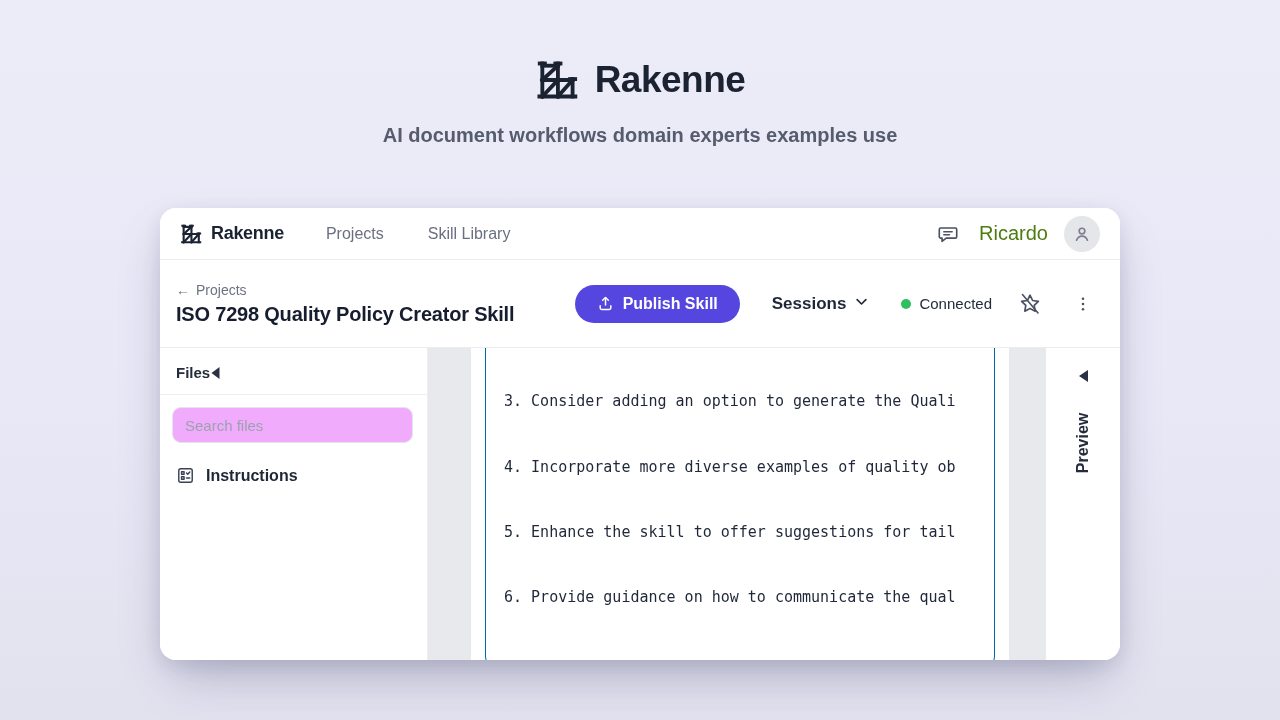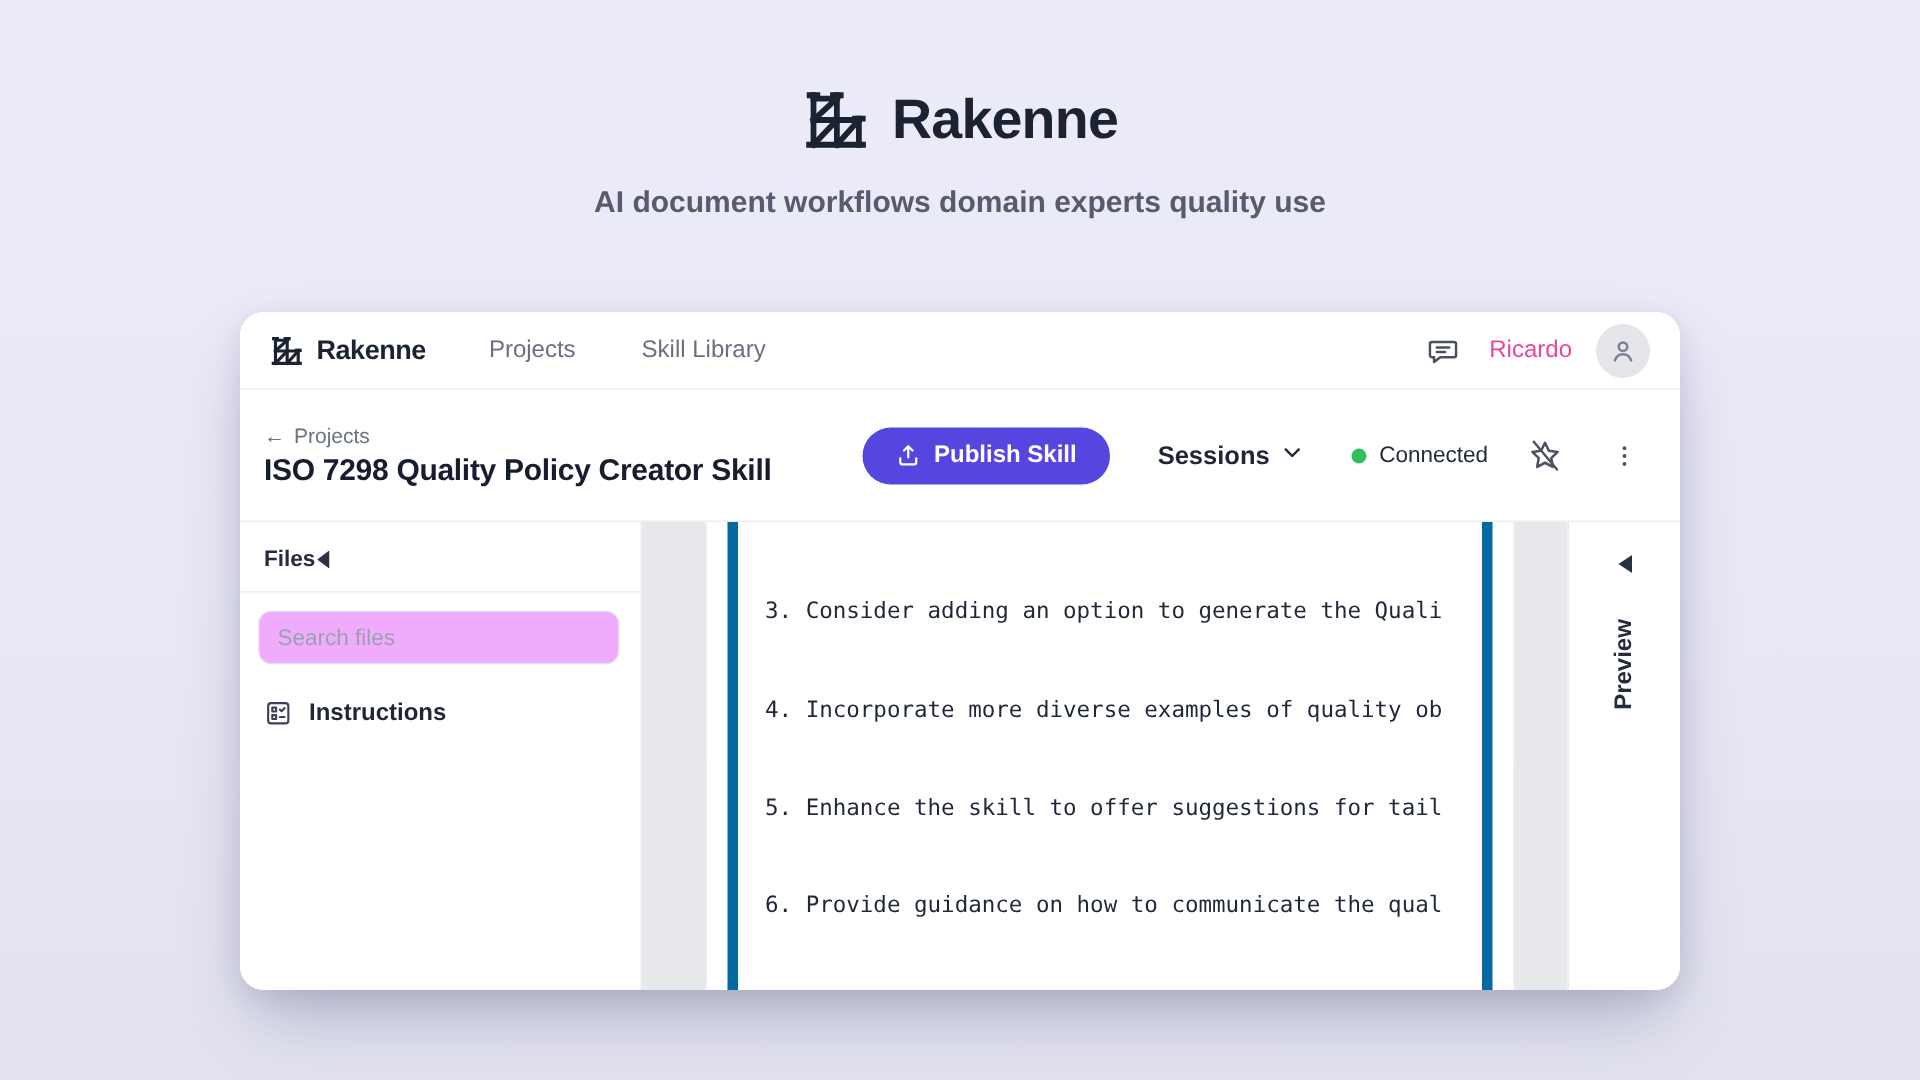--- a/index.html
+++ b/index.html
@@ -22,21 +22,21 @@
     background:#fff; border-radius:16px; overflow:hidden;
     box-shadow:0 24px 50px -10px rgba(40,42,90,.28), 0 6px 18px rgba(40,42,90,.10);
   }
 
   
   .navbar { height:52px; display:flex; align-items:center; padding:0 20px; border-bottom:1px solid #ecedf1; background:#fff; }
   .nav-brand { display:flex; align-items:center; gap:9px; margin-right:42px; cursor:pointer; }
   .nav-brand span { font-size:18px; font-weight:800; letter-spacing:-0.3px; color:#1b2232; }
   .nav-link { font-size:16px; color:#6a7080; margin-right:44px; cursor:pointer; }
   .nav-right { margin-left:auto; display:flex; align-items:center; gap:16px; }
-  .username { font-size:16px; color:#ec4899; }
+  .username { font-size:20px; color:#4d7c0f; }
   .avatar { width:36px; height:36px; border-radius:50%; background:#e5e6ea; display:flex; align-items:center; justify-content:center; cursor:pointer; }
 
   
   .toolbar { height:88px; display:flex; align-items:center; padding:0 24px 0 16px; border-bottom:1px solid #ecedf1; background:#fff; }
   .toolbar-left { display:flex; flex-direction:column; gap:5px; min-width:0; }
   .breadcrumb { font-size:14px; color:#6b7280; cursor:pointer; display:flex; gap:6px; align-items:center; }
   .doc-title { font-size:20px; font-weight:800; letter-spacing:-0.2px; color:#161d2e; white-space:nowrap; }
   .toolbar-right { margin-left:auto; display:flex; align-items:center; }
   .publish-btn { display:flex; align-items:center; gap:9px; height:38px; padding:0 22px; border:none; border-radius:19px;
     background:#5646e0; color:#fff; font-size:16px; font-weight:700; font-family:inherit; cursor:pointer; }
@@ -61,21 +61,21 @@
   .search-input { width:100%; height:36px; border:1px solid #e3e5ea; border-radius:9px; padding:0 12px;
     font-size:15px; font-family:inherit; color:#242b3a; background:#f0abfc; outline:none; }
   .search-input::placeholder { color:#9ba2ae; }
   .file-list { padding:8px 0 0 0; }
   .file-row { display:flex; align-items:center; gap:11px; padding:7px 16px; font-size:16px; color:#1f2737; cursor:pointer; }
   .file-row.active { font-weight:700; }
 
   
   .content { flex:1; background:#e8e9ec; overflow:hidden; padding:0 36px 0 42px; }
   .card { background:#fff; border:1px solid #e6e8ec; border-radius:12px; margin-top:-62px; padding:14px; overflow:hidden; width:540px; }
-  .codebox { border:7px solid #0369a1; border-radius:10px; padding:0 0 14px 18px; overflow:hidden; }
+  .codebox { border:1px solid #0369a1; border-radius:10px; padding:0 0 14px 18px; overflow:hidden; }
   .codebox .code { font-family:"DejaVu Sans Mono", monospace; font-size:15px; line-height:21.7px; color:#1f2738;
     white-space:pre; padding-top:46px; }
 
   
   .preview-strip { width:75px; background:#fff; border-left:1px solid #e8eaee; flex-shrink:0;
     display:flex; flex-direction:column; align-items:center; padding-top:22px; cursor:pointer; }
   .preview-tri { width:0; height:0; border-top:6px solid transparent; border-bottom:6px solid transparent; border-right:9px solid #2a3142; }
   .preview-label { margin-top:52px; transform:rotate(-90deg); font-size:16px; font-weight:600; color:#242b3a; white-space:nowrap; }
 
   svg { display:block; }
@@ -96,21 +96,21 @@
         <path d="M4 4.2 H12.5"></path>
           <path d="M4 12 H20.5"></path>
           <path d="M2.4 21 H22"></path>
         <path d="M4 12 L12.5 4.2"></path>
           <path d="M4 21 L12.5 12"></path>
           <path d="M12.5 21 L20.5 12"></path>
       </svg>
     </span>
     <h1>Rakenne</h1>
   </div>
-  <div class="hero-tagline">AI document workflows domain experts quality use</div>
+  <div class="hero-tagline">AI document workflows domain experts examples use</div>
 </div>
 
 <div class="window">
 
   <div class="navbar">
     <div class="nav-brand">
       <span>
         <svg width="22" height="22" viewBox="0 0 24 24" fill="none" stroke="#1b2232" stroke-width="2.3" stroke-linecap="square">
           <path d="M4 3 V21"></path>
             <path d="M12.5 3 V21"></path>

